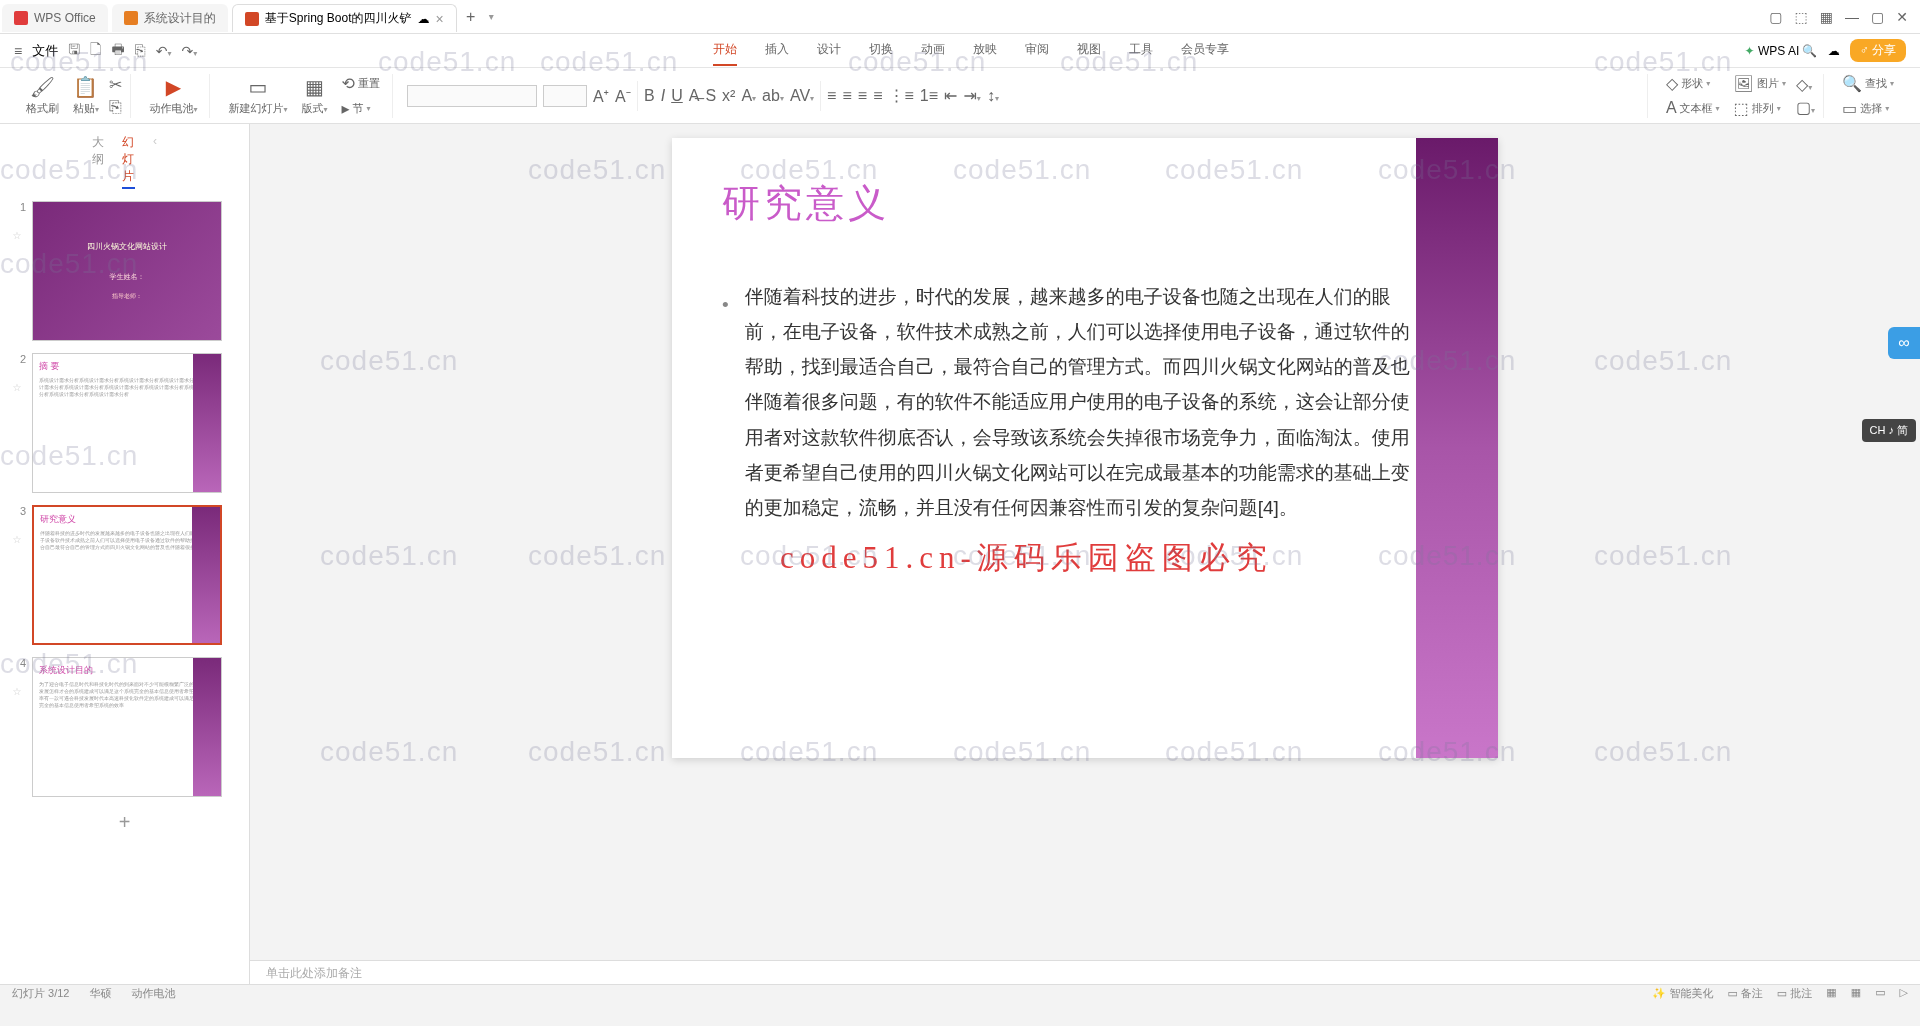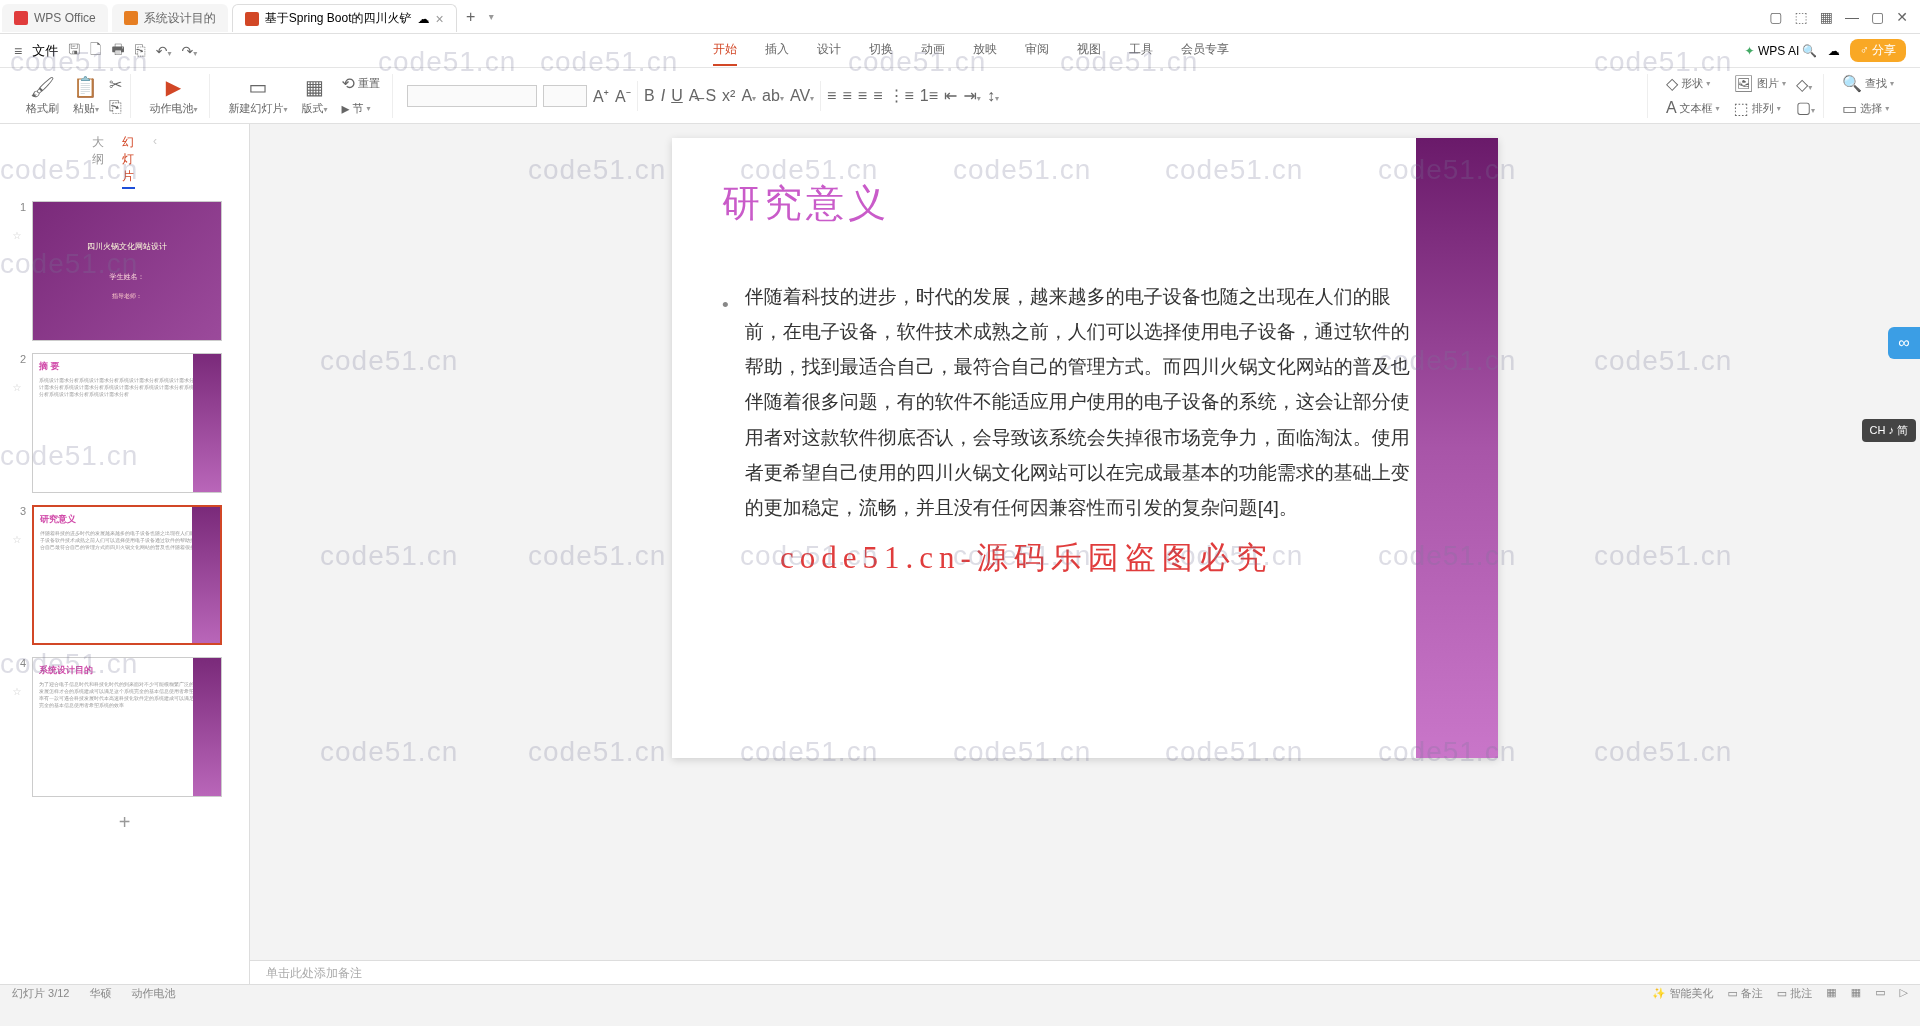--- a/index.html
+++ b/index.html
@@ -47,21 +47,21 @@
 .panel-tab { color: #999; }
 .panel-tab.active { color: #d24726; border-bottom: 2px solid #1d4ed8; padding-bottom: 2px; }
 .slide-item { display: flex; padding: 6px 8px; gap: 6px; }
 .slide-num { width: 18px; font-size: 11px; color: #888; text-align: right; }
 .slide-star { font-size: 10px; color: #ccc; margin-top: 14px; }
 .slide-col { display: flex; flex-direction: column; align-items: center; gap: 3px; }
 .slide-thumb { width: 190px; height: 140px; background: #fff; border: 1px solid #ccc; position: relative; overflow: hidden; font-size: 7px; padding: 6px; color: #666; }
 .slide-thumb.selected { border: 2px solid #d24726; }
 .slide-thumb.purple-full { background: linear-gradient(135deg, #7a2a7a, #9b4a9b); color: #fff; display: flex; flex-direction: column; justify-content: center; align-items: center; }
 .thumb-purple-bar { position: absolute; right: 0; top: 0; width: 28px; height: 100%; background: linear-gradient(180deg, #7a2a7a, #b966b9); }
-.thumb-title { color: #d048a8; font-weight: bold; font-size: 9px; margin-bottom: 4px; }
+.thumb-title { color: #d048a8; font-weight: normal; font-size: 9px; margin-bottom: 4px; }
 .thumb-text { font-size: 5px; line-height: 1.4; color: #999; }
 .add-slide { text-align: center; font-size: 20px; color: #999; padding: 8px; }
 
 
 .canvas-area { flex: 1; background: #f3f3f3; display: flex; flex-direction: column; position: relative; }
 .canvas-center { flex: 1; display: flex; justify-content: center; align-items: flex-start; padding-top: 14px; }
 .slide-canvas { width: 826px; height: 620px; background: #fff; box-shadow: 0 2px 8px rgba(0,0,0,0.15); position: relative; overflow: hidden; }
 .canvas-purple-bar { position: absolute; right: 0; top: 0; width: 82px; height: 100%; background: linear-gradient(180deg, #6a1a6a, #a855a8, #c976c9); }
 .canvas-title { font-size: 38px; color: #c95bc9; font-family: "STKaiti", "KaiTi", serif; padding: 40px 50px 20px; letter-spacing: 4px; }
 .canvas-body { padding: 30px 70px 0 50px; font-size: 19px; line-height: 1.85; color: #333; font-family: "SimSun", serif; }

